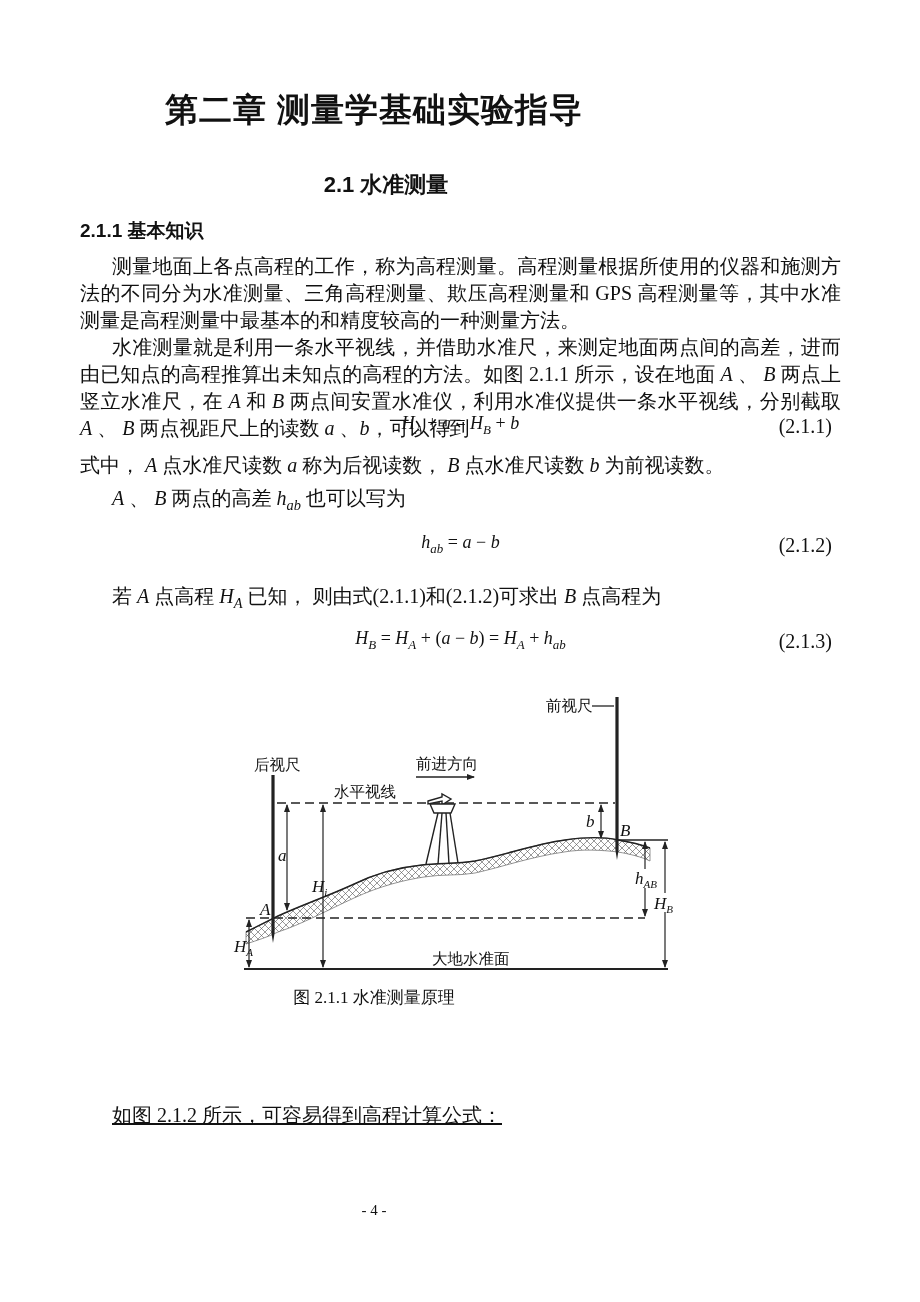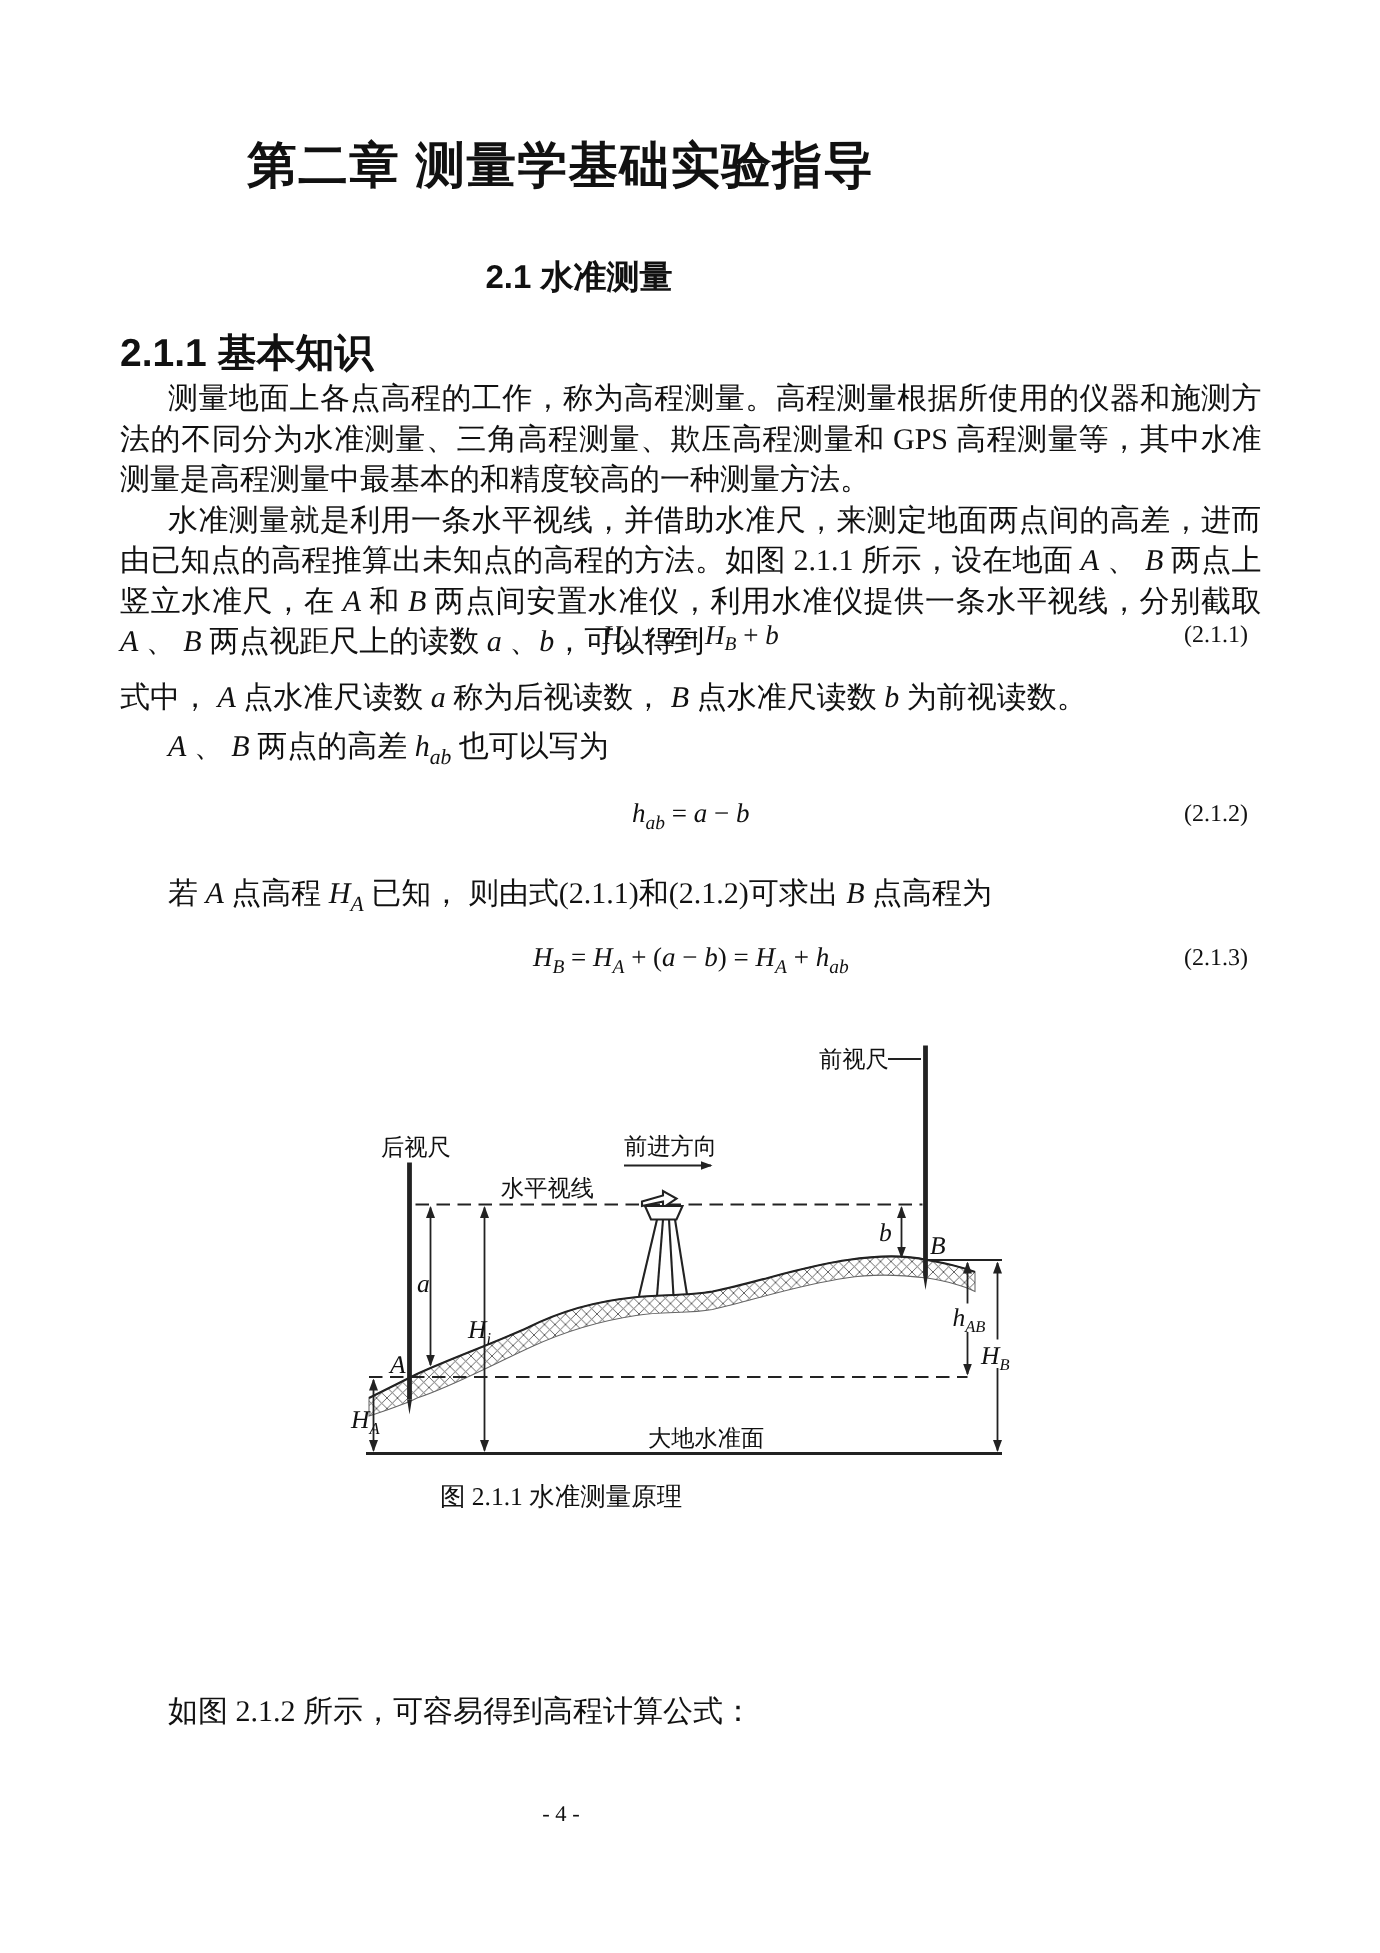--- a/index.html
+++ b/index.html
@@ -12,32 +12,32 @@
   h1.title{
     margin:0;font-family:"Liberation Sans","DejaVu Sans",sans-serif;
     font-size:33px;font-weight:bold;letter-spacing:1px;
   }
   h2.section{
     margin:0;font-family:"Liberation Sans","DejaVu Sans",sans-serif;
     font-size:22px;font-weight:bold;
   }
   h3.subsection{
     margin:0;font-family:"Liberation Sans","DejaVu Sans",sans-serif;
-    font-size:26px;font-weight:bold;
+    font-size:19px;font-weight:bold;
   }
   .para{
     position:absolute;left:80px;width:761px;font-size:20px;line-height:27px;
     text-align:justify;
   }
   .indent{text-indent:32px;}
   .var{font-family:"Liberation Serif","DejaVu Serif",serif;font-style:italic;}
   sub.var{font-size:0.72em;line-height:0;}
   .eq{position:absolute;left:80px;width:761px;text-align:center;font-size:18px;}
   .eq-f{font-family:"Liberation Serif","DejaVu Serif",serif;}
-  .eq-n{position:absolute;right:9px;top:2px;font-size:16px;font-style:normal;}
+  .eq-n{position:absolute;right:9px;top:2px;font-size:20px;font-style:normal;}
   .caption{font-size:17px;}
   .pageno{font-size:15px;font-family:"Liberation Serif","DejaVu Serif",serif;}
   
   .flab{font-family:"Liberation Serif","DejaVu Serif",serif;font-size:15.5px;fill:#111;}
   .fvar{font-family:"Liberation Serif","DejaVu Serif",serif;font-style:italic;font-size:17px;fill:#111;}
   .fsub{font-size:11px;}
   svg line,svg path.ln{stroke:#222;fill:none;}
 </style>
 </head>
 <body>
@@ -155,17 +155,17 @@
     <text class="fvar" x="390" y="156">B</text>
     <text class="fvar" x="82" y="212"><tspan>H</tspan><tspan class="fsub" dy="4">i</tspan></text>
     <text class="fvar" x="4" y="272"><tspan>H</tspan><tspan class="fsub" dy="4">A</tspan></text>
     <text class="fvar" x="405" y="204"><tspan>h</tspan><tspan class="fsub" dy="4">AB</tspan></text>
     <text class="fvar" x="424" y="229"><tspan>H</tspan><tspan class="fsub" dy="4">B</tspan></text>
   </svg>
 
   <div class="caption abs center" style="top:986px;">图 2.1.1  水准测量原理</div>
 
 
-  <div class="para indent" style="top:1128px;">如图 2.1.2 所示，可容易得到高程计算公式：</div>
+  <div class="para indent" style="top:1102px;text-decoration:underline;">如图 2.1.2 所示，可容易得到高程计算公式：</div>
 
   <div class="pageno abs center" style="top:1202px;">- 4 -</div>
 
 </div>
 
 </body></html>

